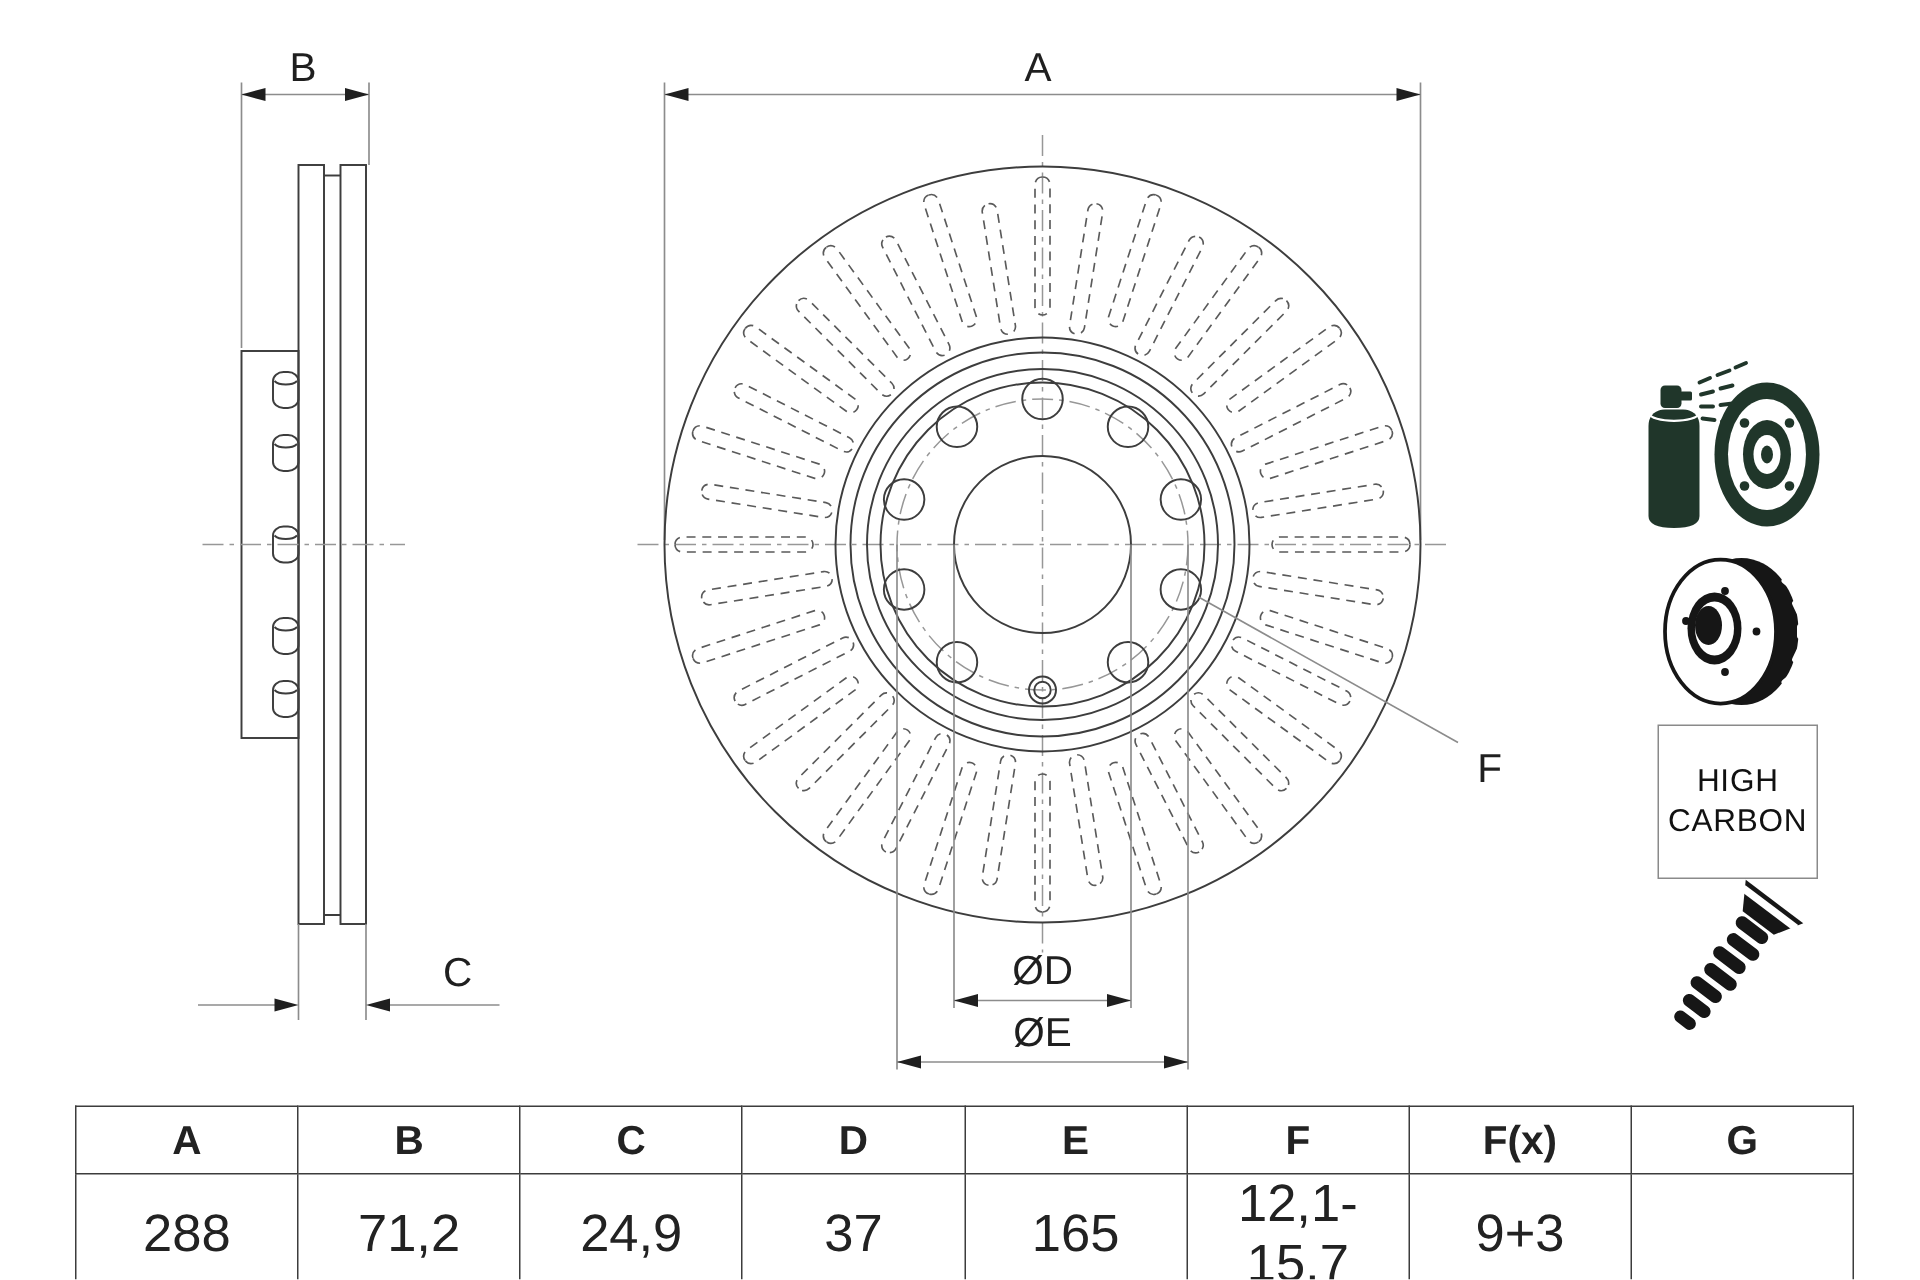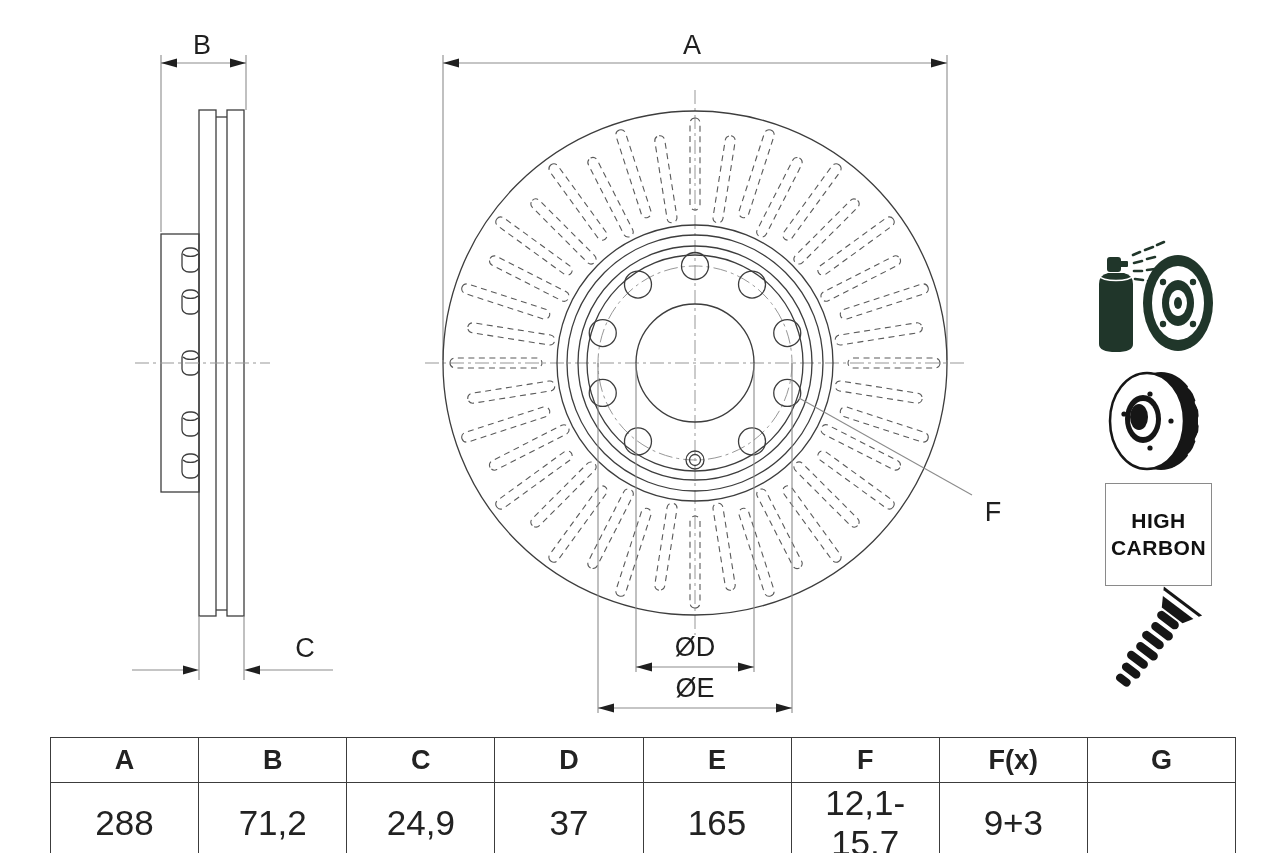--- a/index.html
+++ b/index.html
@@ -14,21 +14,21 @@
   .obj{stroke:#3d3d3d;stroke-width:1.3;fill:none;}
   .dim{stroke:#8c8c8c;stroke-width:1.1;fill:none;}
   .cl{stroke:#979797;stroke-width:1;fill:none;stroke-dasharray:14 4 3 4;}
   .slot{stroke:#5a5a5a;stroke-width:1.1;fill:none;stroke-dasharray:6 4.5;}
   .arrow{fill:#1f1f1f;stroke:none;}
   
   .hc-box{
     position:absolute;left:1105px;top:483px;width:105px;height:101px;
     border:1.5px solid #8a8a8a;background:#fff;
     display:flex;flex-direction:column;align-items:center;justify-content:center;
-    color:#111;font-weight:bold;font-size:21px;line-height:1.25;letter-spacing:0.5px;
+    color:#111;font-weight:normal;font-size:21px;line-height:1.25;letter-spacing:0.5px;
   }
   
   .dim-table{
     position:absolute;left:50px;top:737px;width:1186px;height:91px;
     border-collapse:collapse;table-layout:fixed;background:#fff;
   }
   .dim-table th,.dim-table td{
     border:1.5px solid #3c3c3c;text-align:center;vertical-align:middle;
     color:#222;padding:0;
   }

